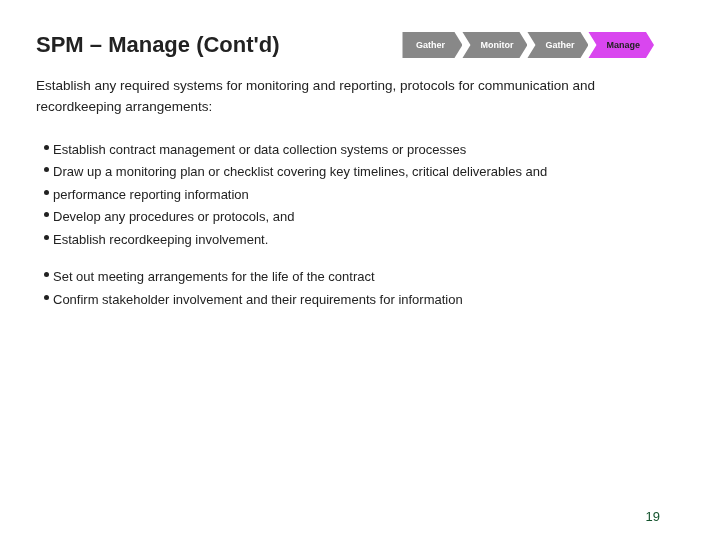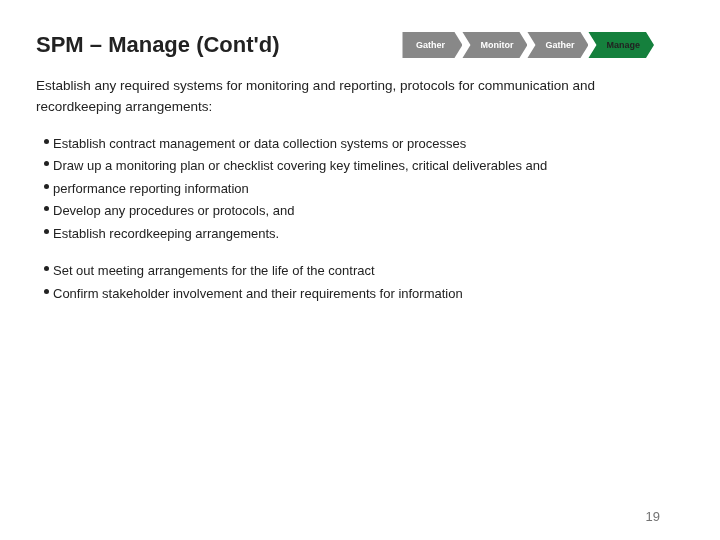--- a/index.html
+++ b/index.html
@@ -60,28 +60,28 @@
     .step:first-child {
       clip-path: polygon(0 0, calc(100% - 8px) 0, 100% 50%, calc(100% - 8px) 100%, 0 100%);
       padding-left: 10px;
     }
 
     .step.inactive {
       background-color: #888;
     }
 
     .step.active {
-      background-color: #15803d;
+      background-color: #d946ef;
       color: #222;
     }
 
     .intro-text {
       font-size: 13.5px;
       line-height: 1.55;
-      margin-bottom: 16px;
+      margin-bottom: 22px;
       color: #222;
     }
 
     .bullet-list {
       list-style: none;
       margin-bottom: 18px;
       padding-left: 0;
     }
 
     .bullet-list li {
@@ -110,21 +110,21 @@
       margin-bottom: 10px;
       margin-top: 6px;
       color: #222;
     }
 
     .page-number {
       position: absolute;
       bottom: 16px;
       right: 30px;
       font-size: 13px;
-      color: #737373;
+      color: #14532d;
     }
   </style>
 </head>
 <body>
 
 <div class="slide">
 
   <div class="header-row">
     <div class="slide-title">SPM – Manage (Cont'd)</div>
     <div class="steps">
@@ -151,21 +151,21 @@
       <li>
         <span class="bullet-dot"></span>
         <span>performance reporting information</span>
       </li>
       <li>
         <span class="bullet-dot"></span>
         <span>Develop any procedures or protocols, and</span>
       </li>
       <li>
         <span class="bullet-dot"></span>
-        <span>Establish recordkeeping arrangements.</span>
+        <span>Establish recordkeeping involvement.</span>
       </li>
     </ul>
 
 
   <ul class="bullet-list">
 
   <li>
         <span class="bullet-dot"></span>
         <span>Set out meeting arrangements for the life of the contract</span>
       </li>

